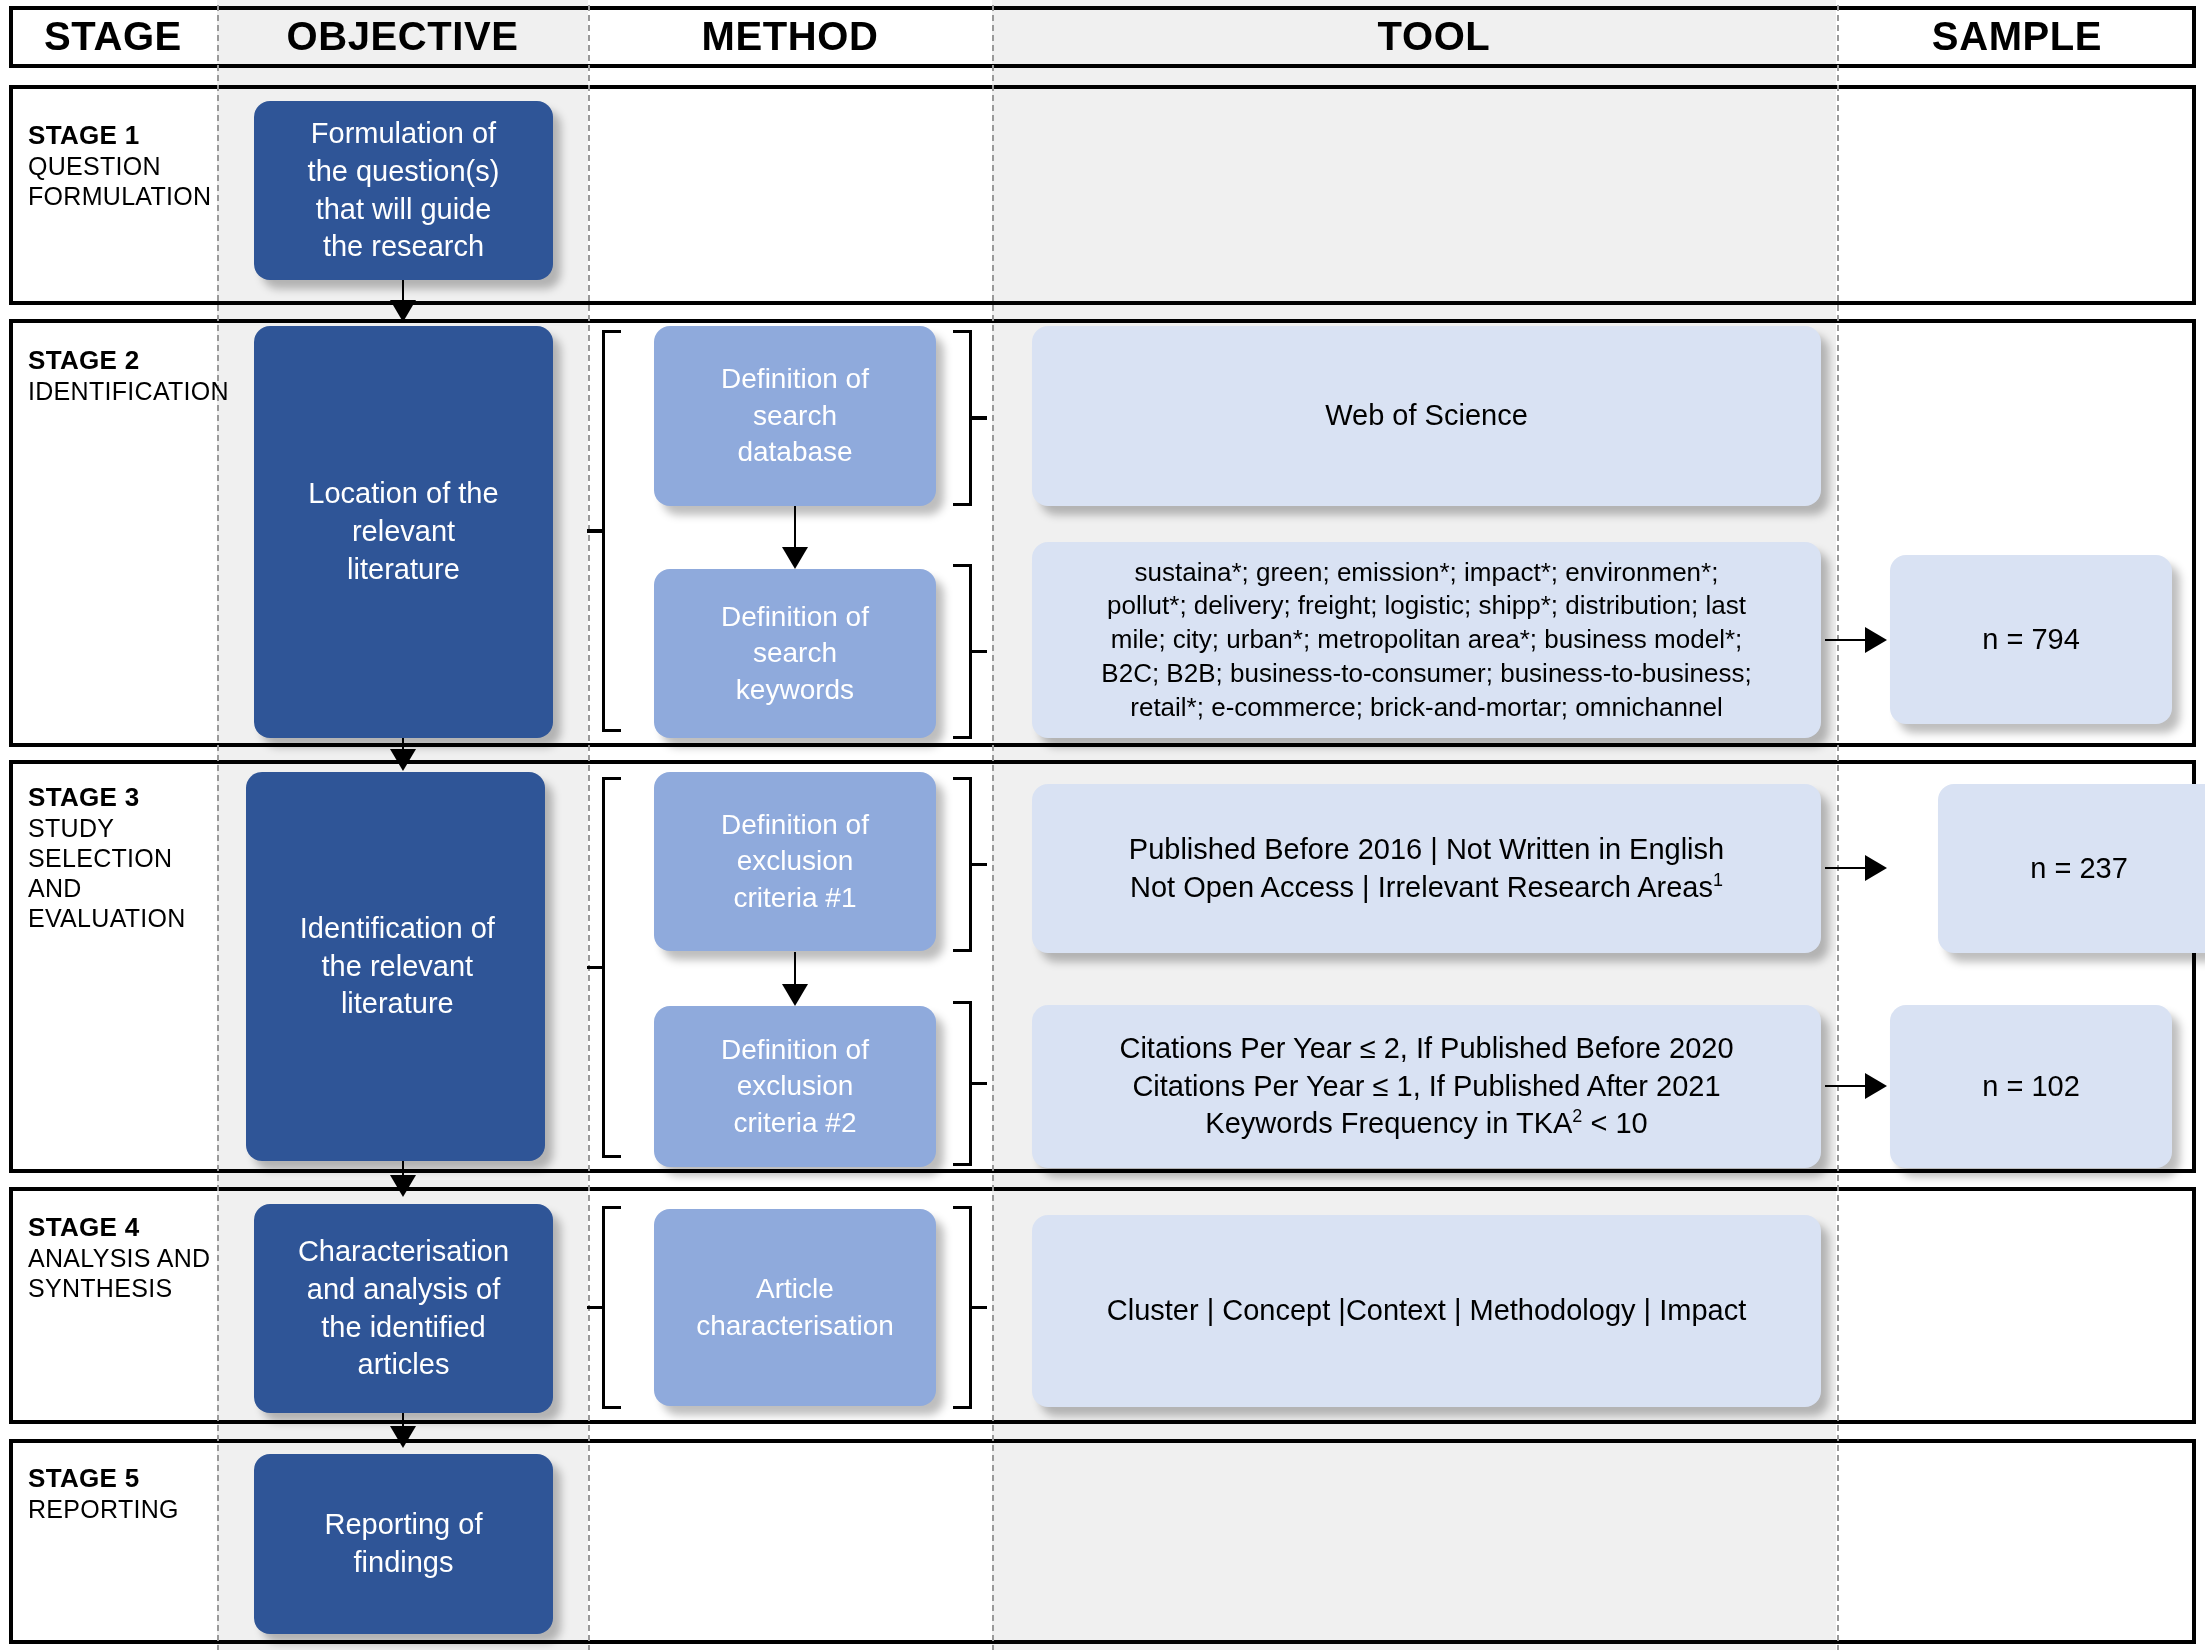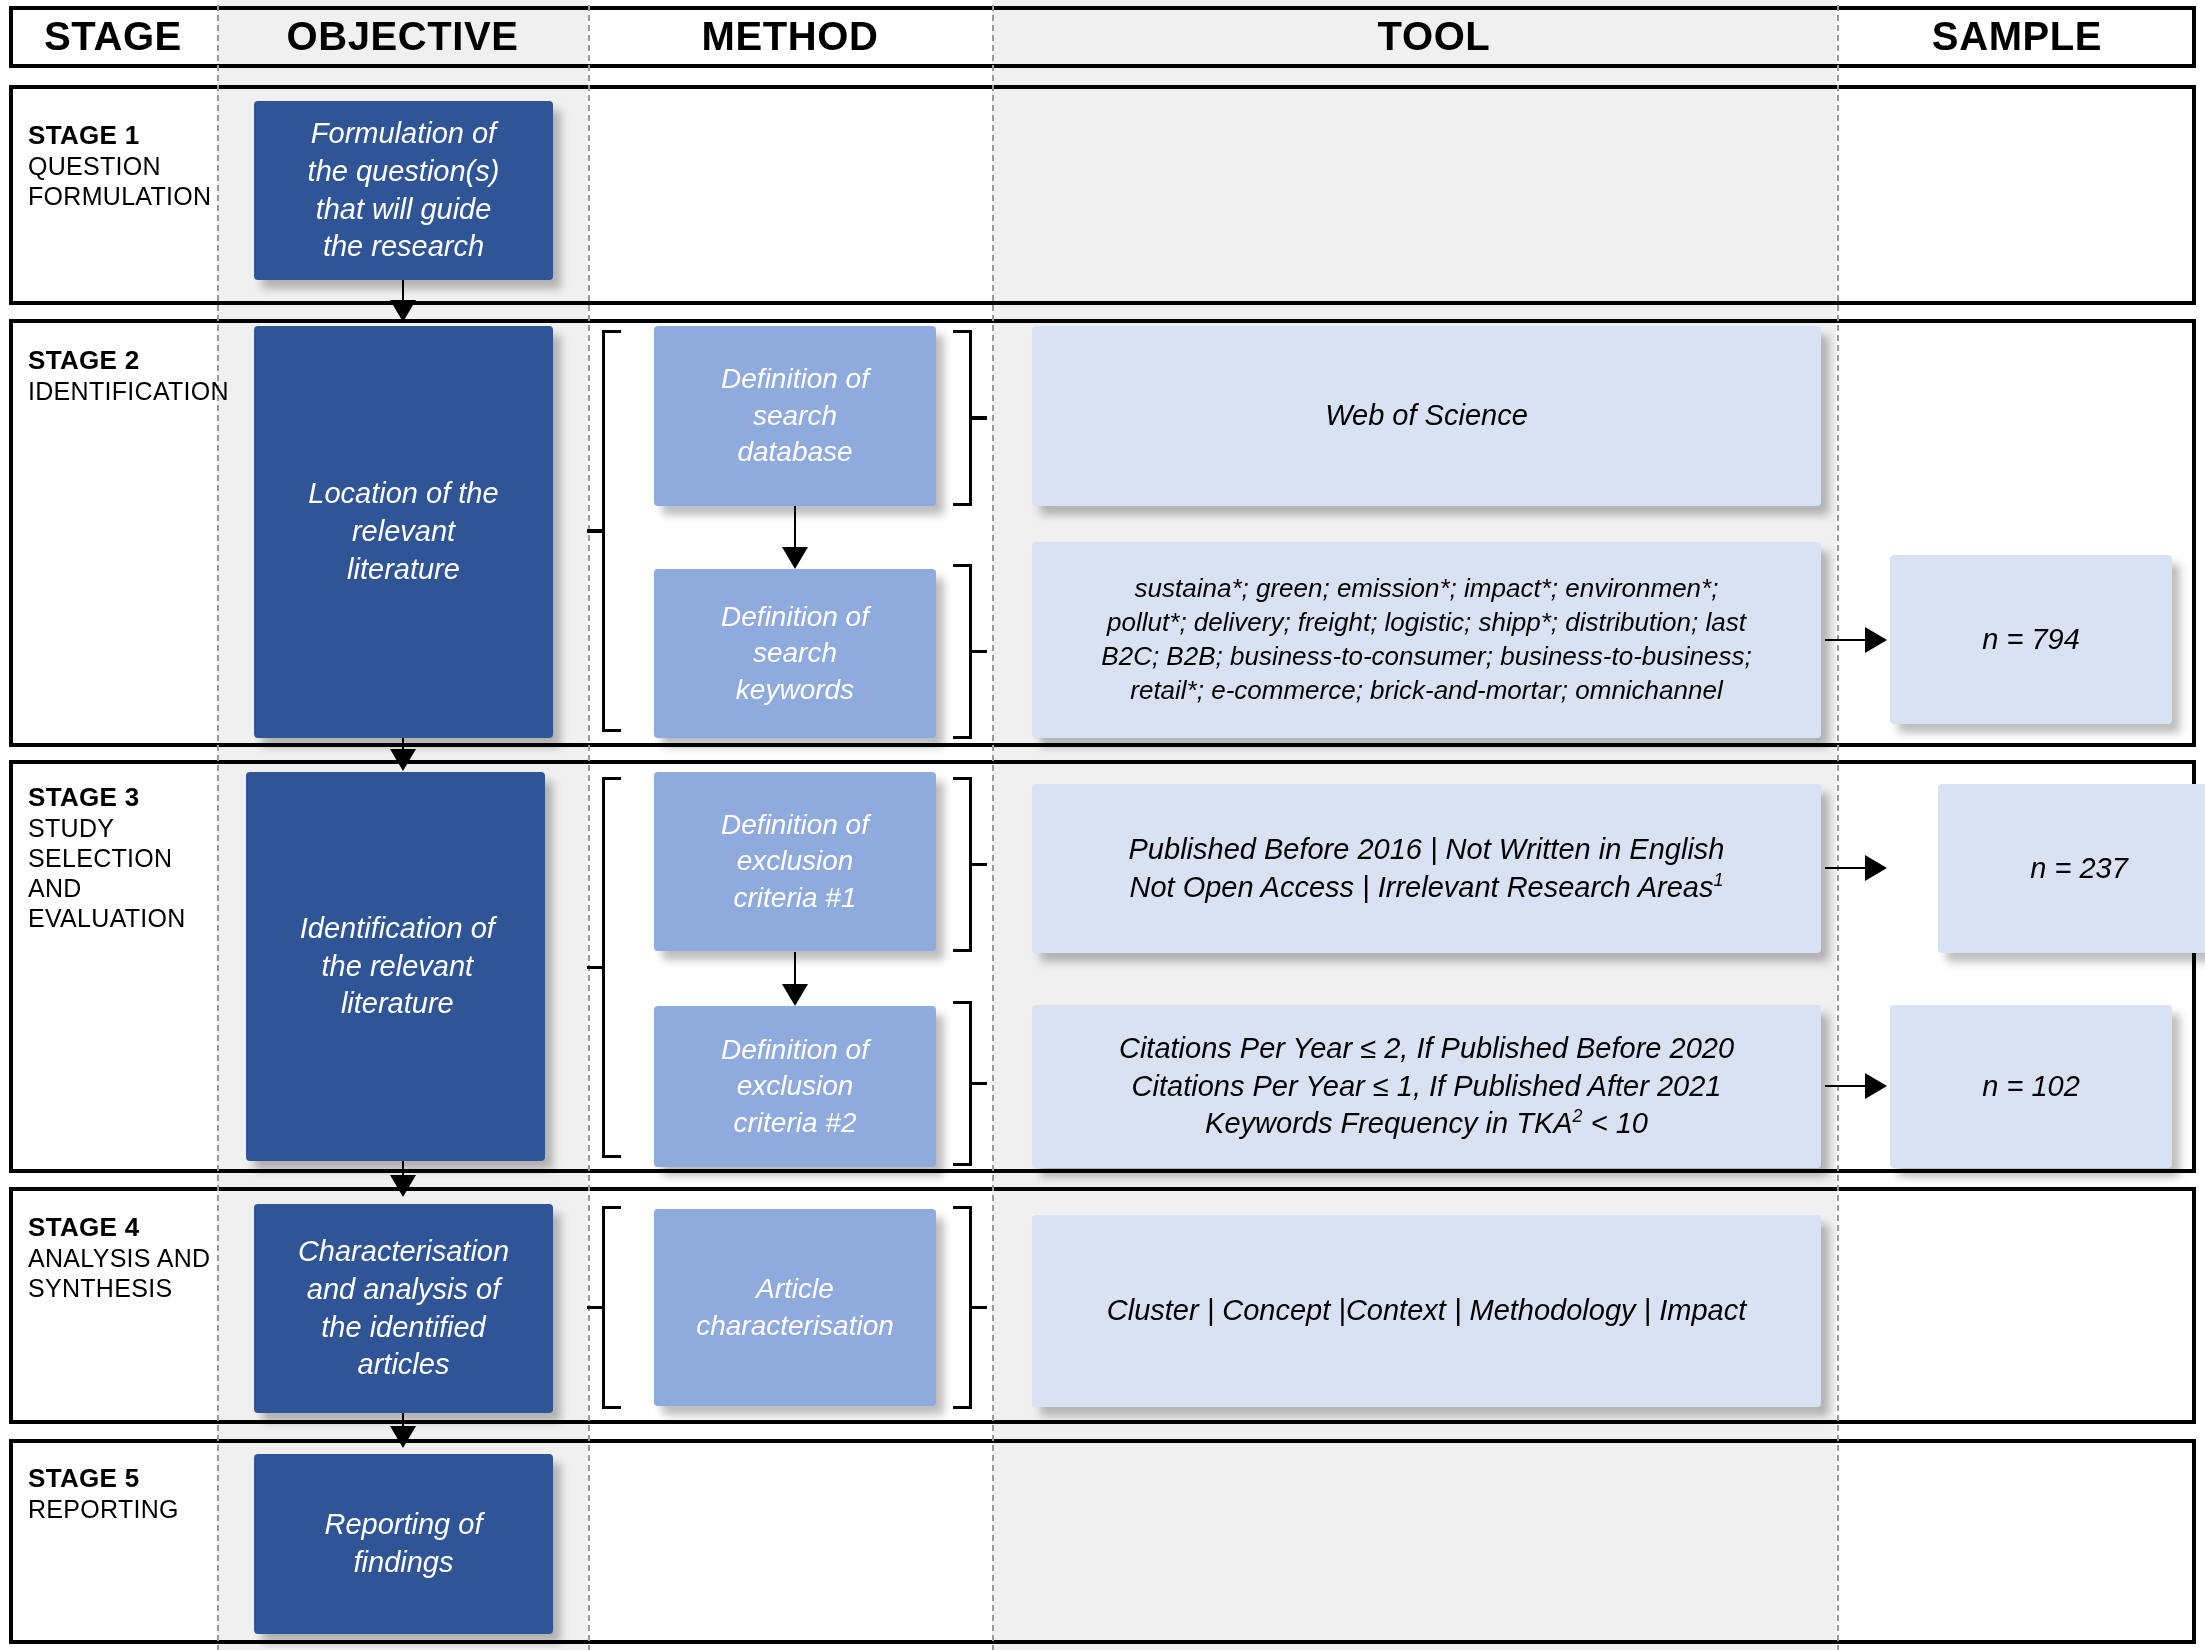--- a/index.html
+++ b/index.html
@@ -78,30 +78,29 @@
   .stage-label .desc {
     display: block;
     font-weight: normal;
     font-size: 25px;
     letter-spacing: 0.3px;
   }
 
   
   .node {
     position: absolute;
-    border-radius: 4px;
+    border-radius: 16px;
     display: flex;
     align-items: center;
     justify-content: center;
     text-align: center;
     z-index: 6;
     box-shadow: 8px 9px 9px rgba(0,0,0,0.26);
     padding: 5.6px 12.4px;
     line-height: 1.30;
-    font-style: italic;
   }
   .node.dark {
     background: #2f5597;
     color: #ffffff;
     font-size: 29px;
   }
   .node.mid {
     background: #8faadc;
     color: #ffffff;
     font-size: 28px;
@@ -287,20 +286,21 @@
       <div class="nub"></div>
   </div>
 
   <div class="node light" style="left:1032px; top:326px; width:789px; height:180px;">
     <span>Web of Science</span>
   </div>
   <div class="node light" style="left:1032px; top:542px; width:789px; height:196px; font-size:26px;">
     <span>
       <span class="multi">sustaina*; green; emission*; impact*; environmen*;</span>
       <span class="multi">pollut*; delivery; freight; logistic; shipp*; distribution; last</span>
+      <span class="multi">mile; city; urban*; metropolitan area*; business model*;</span>
       <span class="multi">B2C; B2B; business-to-consumer; business-to-business;</span>
       <span class="multi">retail*; e-commerce; brick-and-mortar; omnichannel</span>
     </span>
   </div>
   <div class="arrow-h" style="left:1825px; top:626px; width:62px; height:28px;">
     <div class="shaft" style="width:42px;"></div>
       <div class="head"></div>
   </div>
   <div class="node light" style="left:1890px; top:555px; width:282px; height:169px;">
     <span>n = 794</span>

